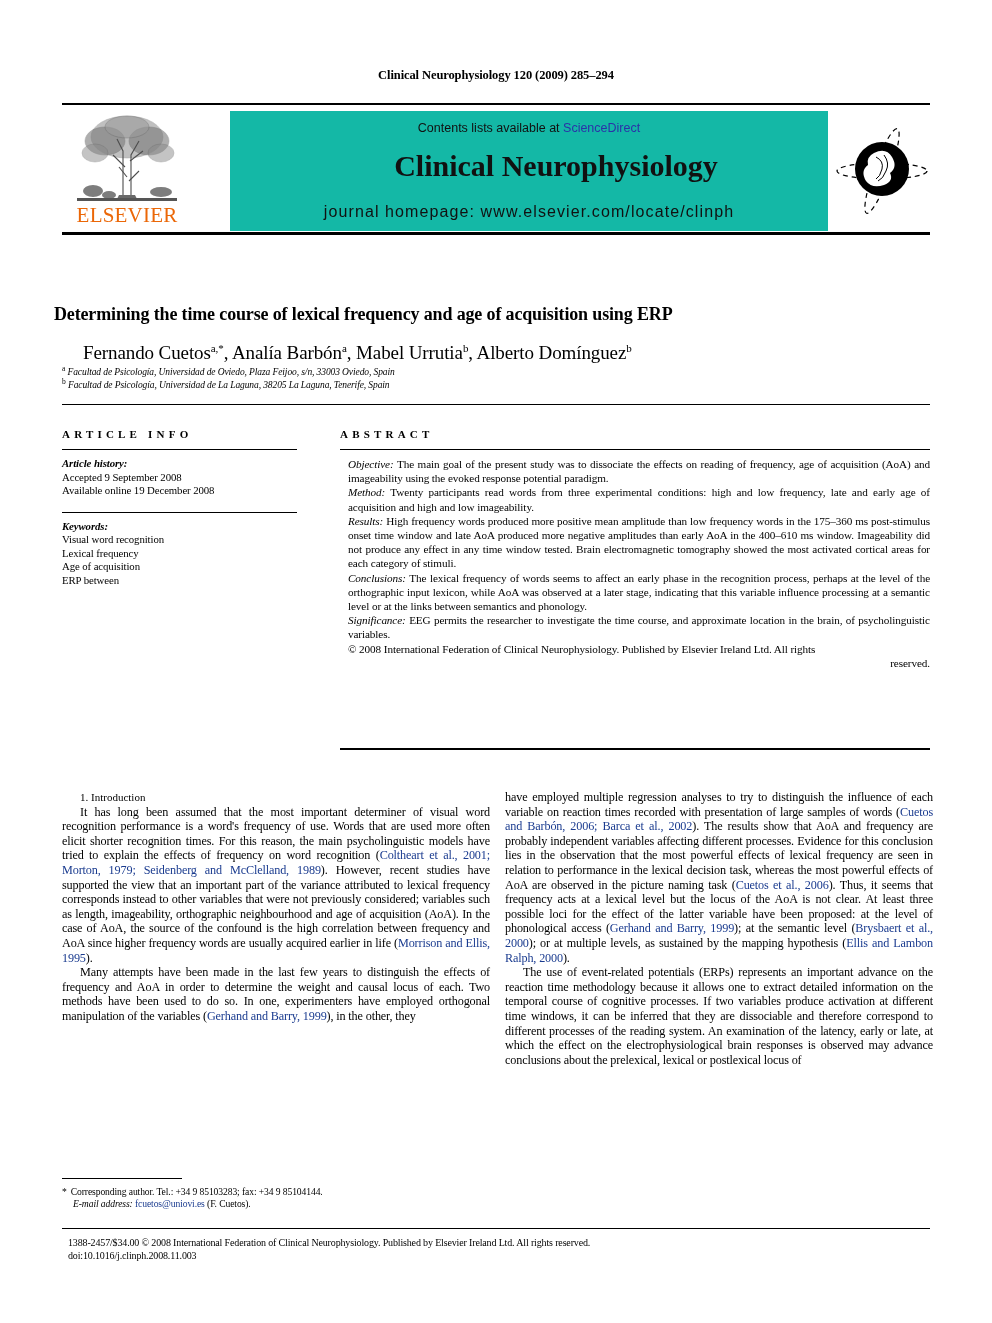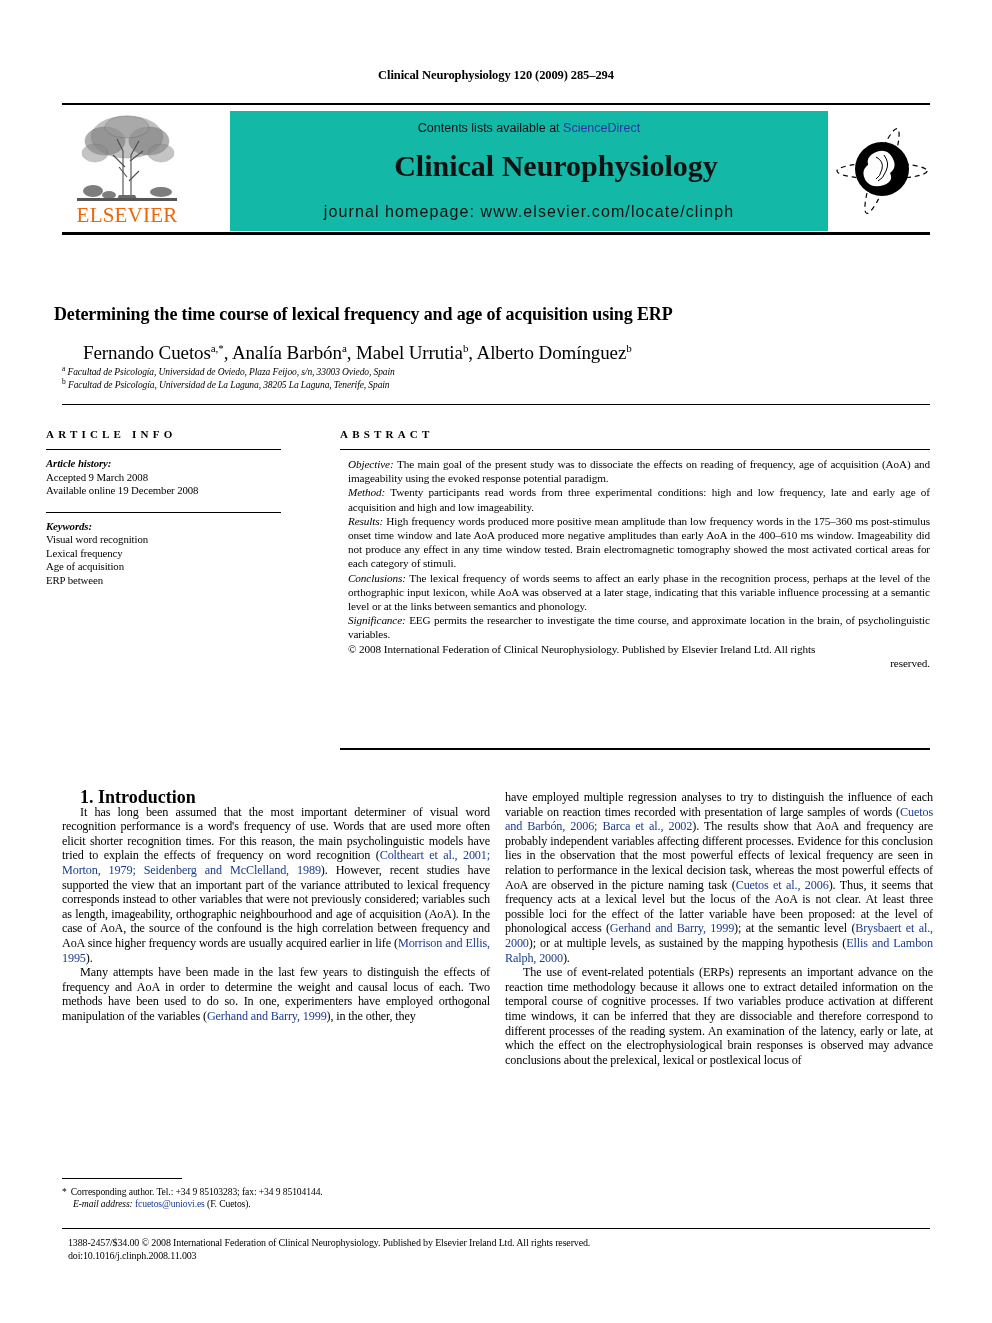--- a/index.html
+++ b/index.html
@@ -150,21 +150,21 @@
   .rule-under-authors {
     position: absolute;
     left: 62px; top: 404px;
     width: 868px; height: 1px;
     background: #000;
   }
 
   
   .info-col {
     position: absolute;
-    left: 46px; top: 428px;
+    left: 62px; top: 428px;
     width: 235px;
   }
   .abs-col {
     position: absolute;
     left: 340px; top: 428px;
     width: 590px;
   }
   .sec-head {
     font-family: "Liberation Serif", serif;
     font-weight: bold;
@@ -221,22 +221,22 @@
     font-size: 12.2px;
     line-height: 14.6px;
     text-align: justify;
     letter-spacing: -0.15px;
   }
   .col-left { left: 62px; }
   .col-right { left: 505px; }
   .col p { margin: 0; text-indent: 18px; }
   .col p.noindent { text-indent: 0; }
   .h2 {
-    font-weight: bold;
-    font-size: 18px;
+    font-weight: normal;
+    font-size: 11px;
     margin: 0 0 17px 0;
     text-indent: 0;
     letter-spacing: 0;
   }
   .ref { color: #1a3b8f; }
 
   
   .footnote-rule {
     position: absolute;
     left: 62px; top: 1178px;
@@ -351,21 +351,21 @@
     <span>Facultad de Psicología, Universidad de La Laguna, 38205 La Laguna, Tenerife, Spain</span>
   </div>
 
   <div class="rule-under-authors"></div>
 
   <div class="info-col">
     <div class="sec-head">ARTICLE INFO</div>
     <div class="thin-rule"></div>
     <div class="info-block">
       <div class="ital">Article history:</div>
-      <div>Accepted 9 March 2008</div>
+      <div>Accepted 9 September 2008</div>
       <div>Available online 19 December 2008</div>
     </div>
     <div class="gap-rule"></div>
     <div class="info-block">
       <div class="ital">Keywords:</div>
       <div>Visual word recognition</div>
       <div>Lexical frequency</div>
       <div>Age of acquisition</div>
       <div>ERP between</div>
     </div>

